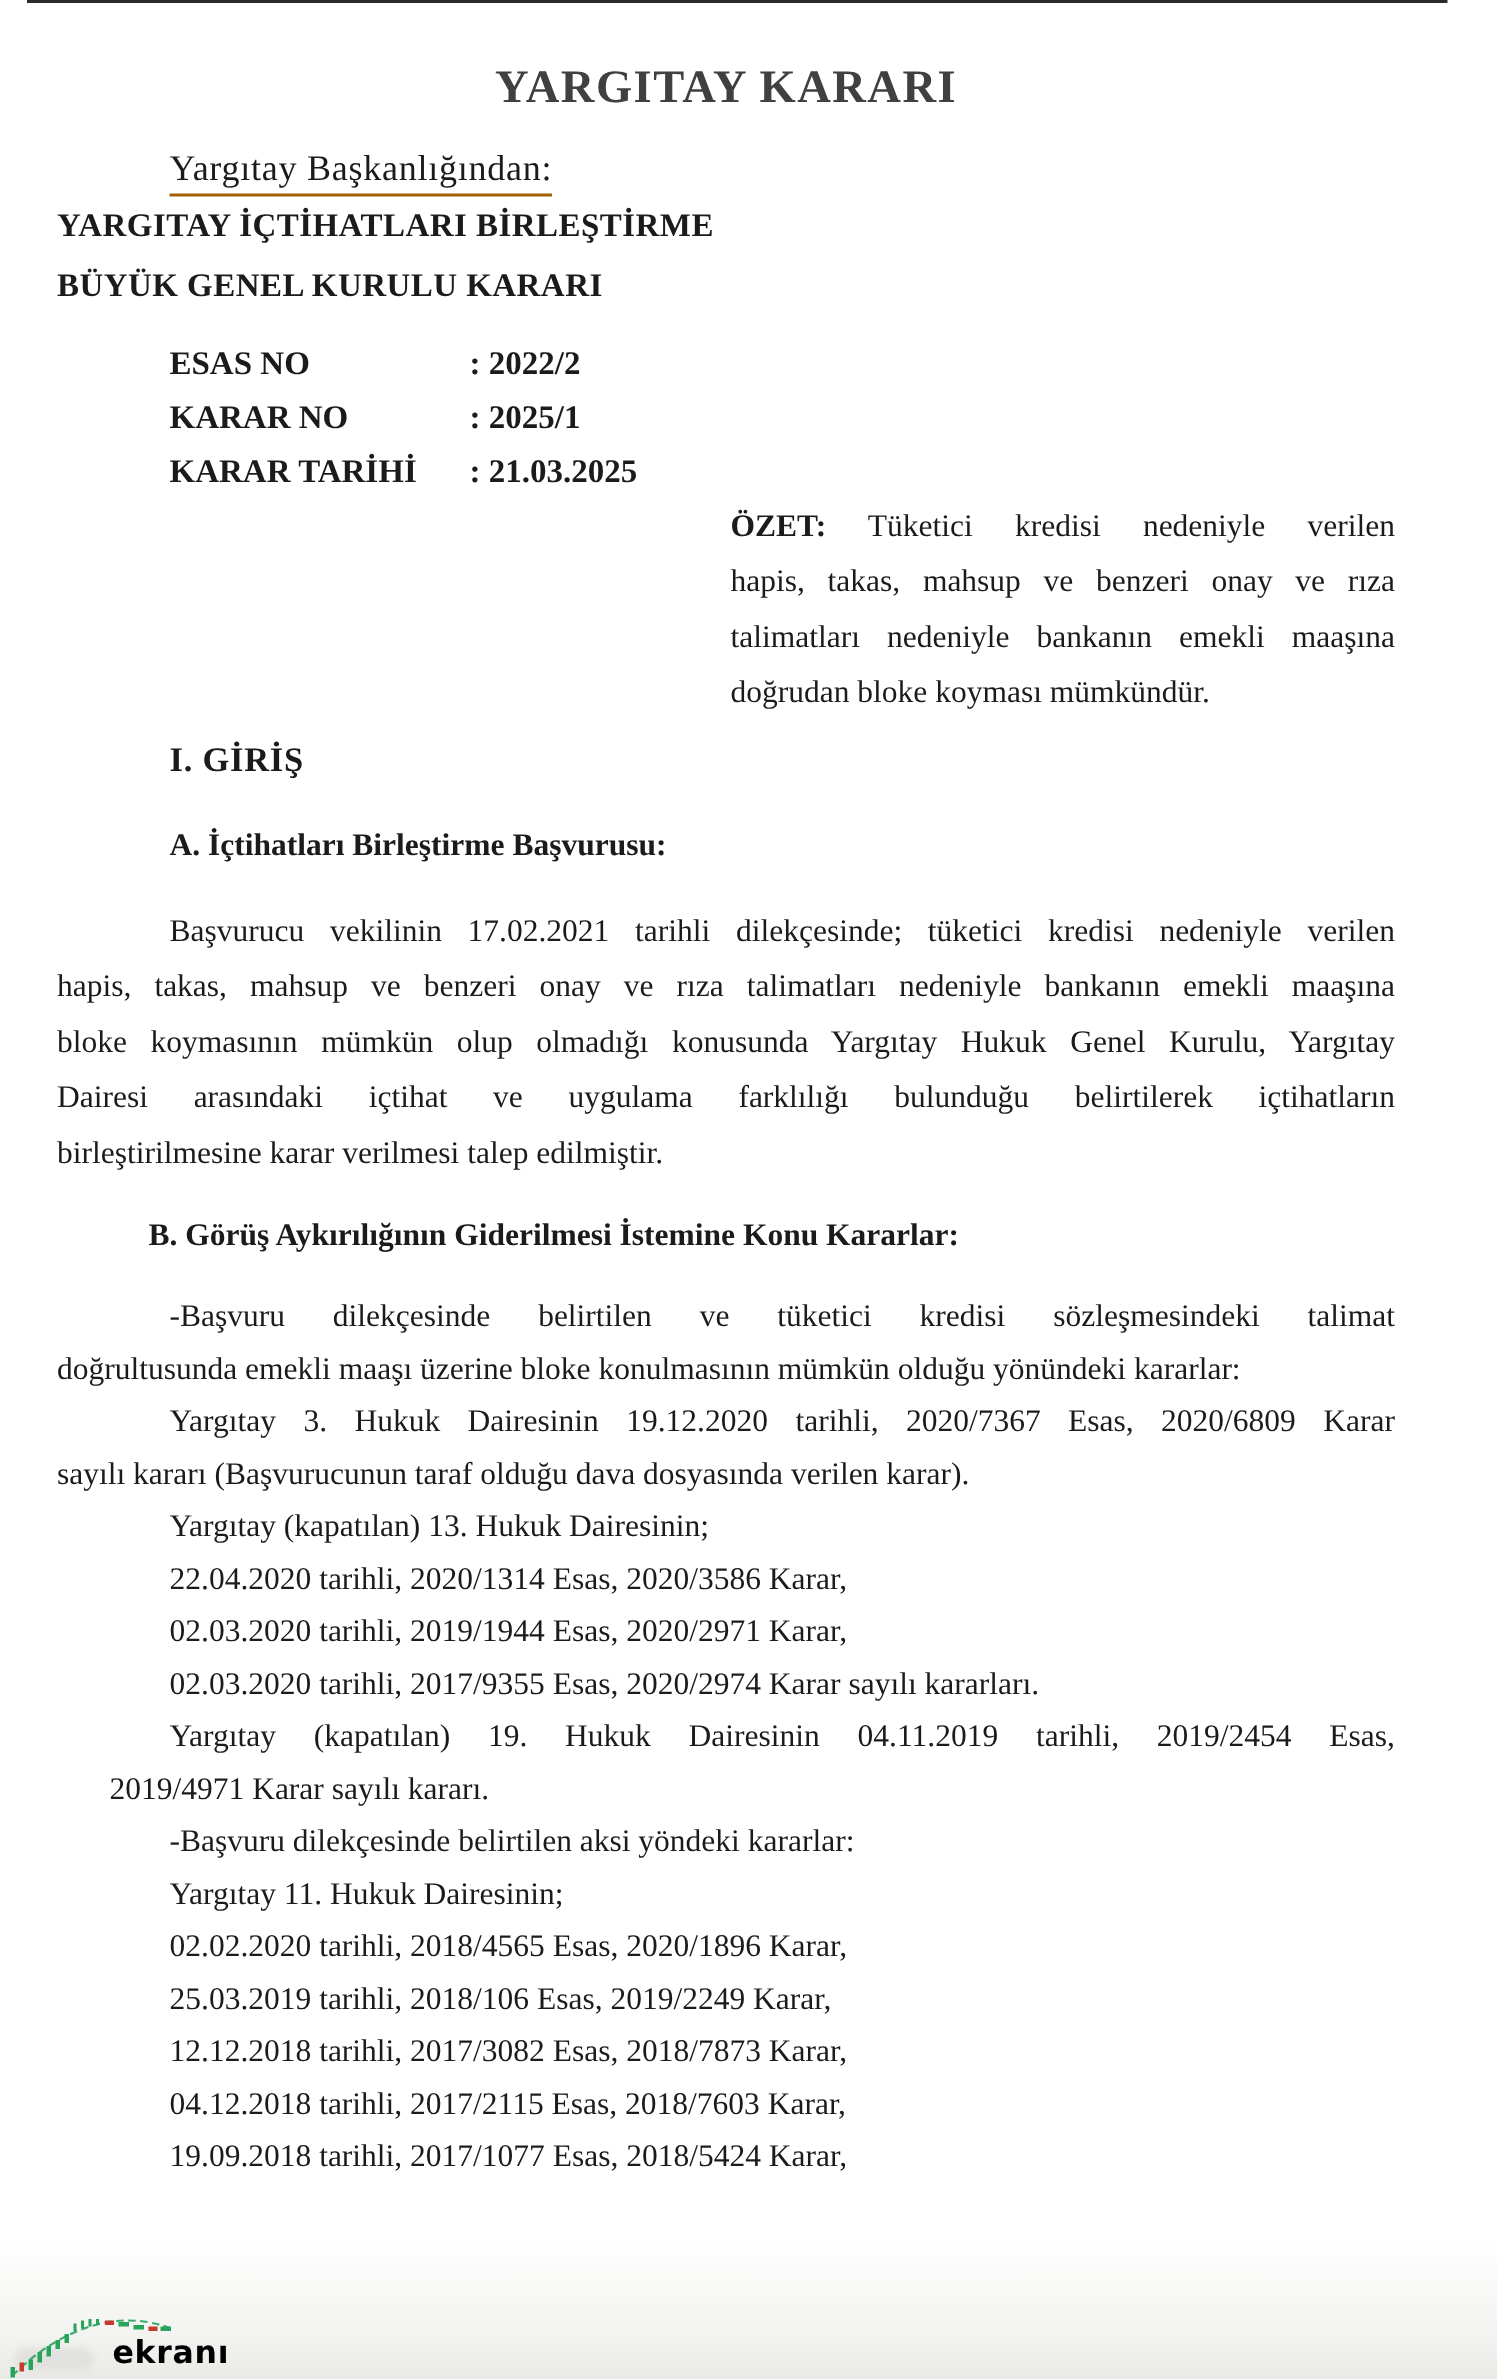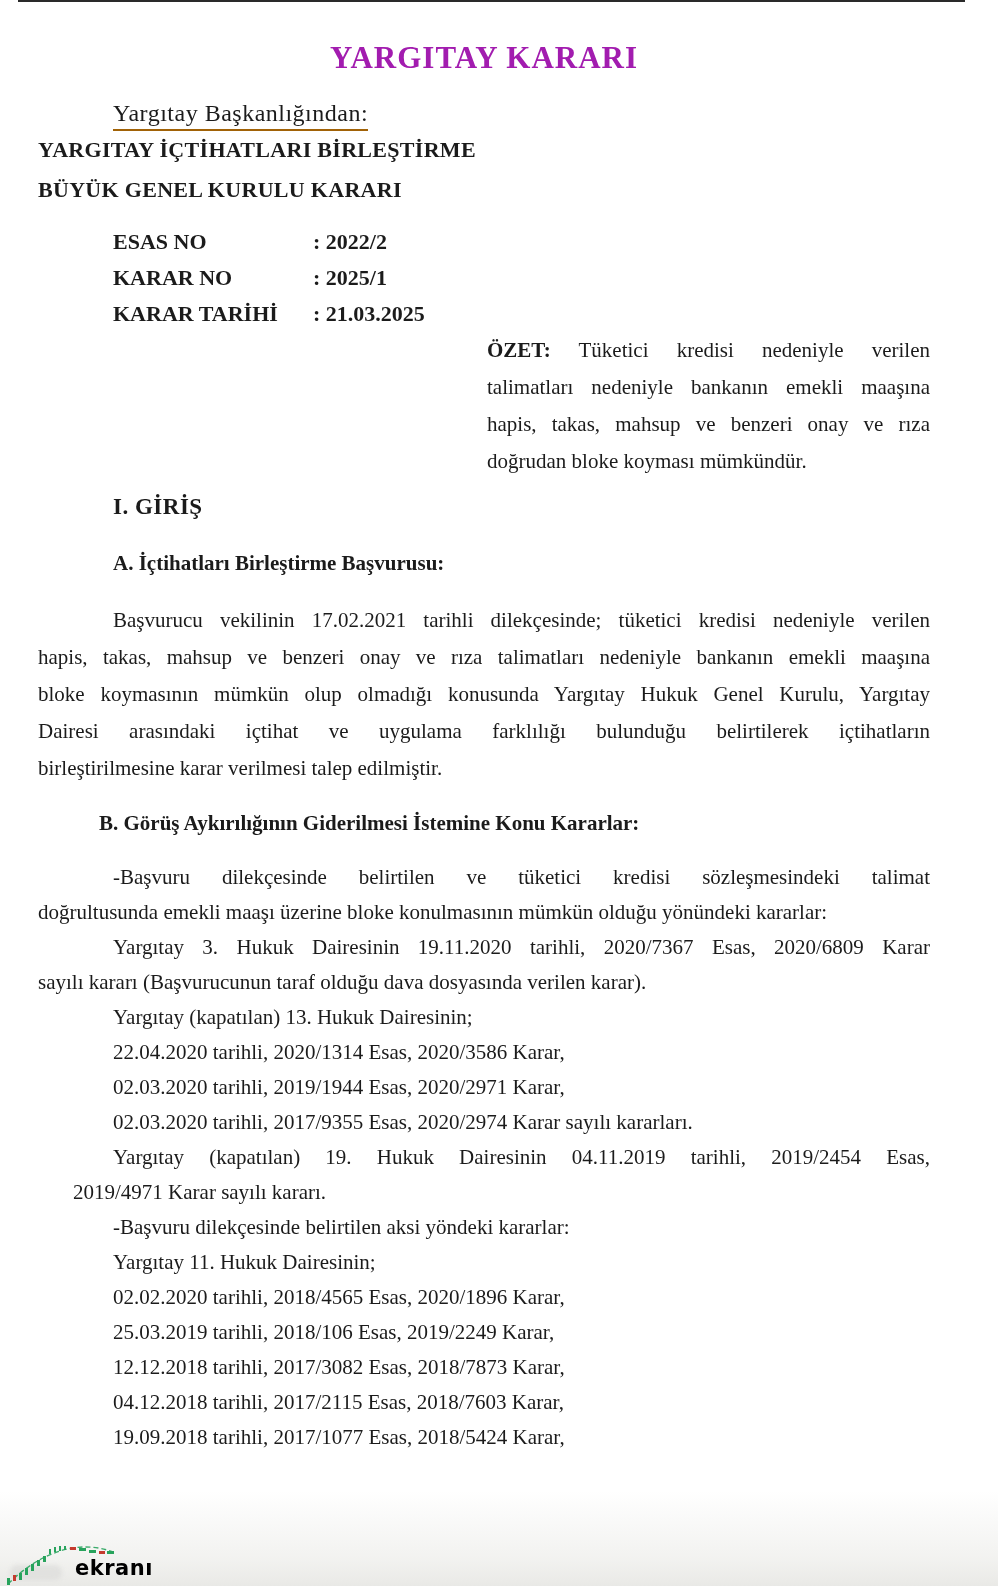--- a/index.html
+++ b/index.html
@@ -20,21 +20,21 @@
     background: #2a2a2a;
   }
   .content { padding: 0 68px 0 38px; }
 
   .doc-title {
     margin-top: 40px;
     text-align: center;
     font-size: 31px;
     font-weight: bold;
     letter-spacing: 1px;
-    color: #a21caf;
+    color: #404040;
   }
   .issuer-line { margin-top: 24px; margin-left: 75px; font-size: 24px; letter-spacing: 0.5px; }
   .issuer-line .u { border-bottom: 2px solid #a16207; padding-bottom: 3px; }
 
   .board-title {
     margin-top: 3px;
     text-align: left;
     font-weight: bold;
     font-size: 22px;
     line-height: 40px;
@@ -126,43 +126,43 @@
         <span class="case-label">KARAR TARİHİ</span>
         <span class="case-value">: 21.03.2025</span>
       </div>
     </div>
 
     <div class="ozet">
       <div class="line jline">
         <span class="label">ÖZET:</span>
         <span>Tüketici kredisi nedeniyle verilen</span>
       </div>
+      <div class="line jline">hapis, takas, mahsup ve benzeri onay ve rıza</div>
       <div class="line jline">talimatları nedeniyle bankanın emekli maaşına</div>
-      <div class="line jline">hapis, takas, mahsup ve benzeri onay ve rıza</div>
       <div class="line">doğrudan bloke koyması mümkündür.</div>
     </div>
 
     <div class="h-giris">I. GİRİŞ</div>
 
     <div class="h-a">A. İçtihatları Birleştirme Başvurusu:</div>
 
     <div class="par-a">
       <div class="line jline indent">Başvurucu vekilinin 17.02.2021 tarihli dilekçesinde; tüketici kredisi nedeniyle verilen</div>
       <div class="line jline">hapis, takas, mahsup ve benzeri onay ve rıza talimatları nedeniyle bankanın emekli maaşına</div>
       <div class="line jline">bloke koymasının mümkün olup olmadığı konusunda Yargıtay Hukuk Genel Kurulu, Yargıtay</div>
       <div class="line jline">Dairesi arasındaki içtihat ve uygulama farklılığı bulunduğu belirtilerek içtihatların</div>
       <div class="line">birleştirilmesine karar verilmesi talep edilmiştir.</div>
     </div>
 
     <div class="h-b">B. Görüş Aykırılığının Giderilmesi İstemine Konu Kararlar:</div>
 
     <div class="list-b">
       <div class="line jline indent">-Başvuru dilekçesinde belirtilen ve tüketici kredisi sözleşmesindeki talimat</div>
       <div class="line">doğrultusunda emekli maaşı üzerine bloke konulmasının mümkün olduğu yönündeki kararlar:</div>
-      <div class="line jline indent">Yargıtay 3. Hukuk Dairesinin 19.11.2020 tarihli, 2020/7367 Esas, 2020/6809 Karar</div>
+      <div class="line jline indent">Yargıtay 3. Hukuk Dairesinin 19.12.2020 tarihli, 2020/7367 Esas, 2020/6809 Karar</div>
       <div class="line">sayılı kararı (Başvurucunun taraf olduğu dava dosyasında verilen karar).</div>
       <div class="line ml">Yargıtay (kapatılan) 13. Hukuk Dairesinin;</div>
       <div class="line ml">22.04.2020 tarihli, 2020/1314 Esas, 2020/3586 Karar,</div>
       <div class="line ml">02.03.2020 tarihli, 2019/1944 Esas, 2020/2971 Karar,</div>
       <div class="line ml">02.03.2020 tarihli, 2017/9355 Esas, 2020/2974 Karar sayılı kararları.</div>
       <div class="line jline indent">Yargıtay (kapatılan) 19. Hukuk Dairesinin 04.11.2019 tarihli, 2019/2454 Esas,</div>
       <div class="line ml-sm">2019/4971 Karar sayılı kararı.</div>
       <div class="line ml">-Başvuru dilekçesinde belirtilen aksi yöndeki kararlar:</div>
       <div class="line ml">Yargıtay 11. Hukuk Dairesinin;</div>
       <div class="line ml">02.02.2020 tarihli, 2018/4565 Esas, 2020/1896 Karar,</div>

